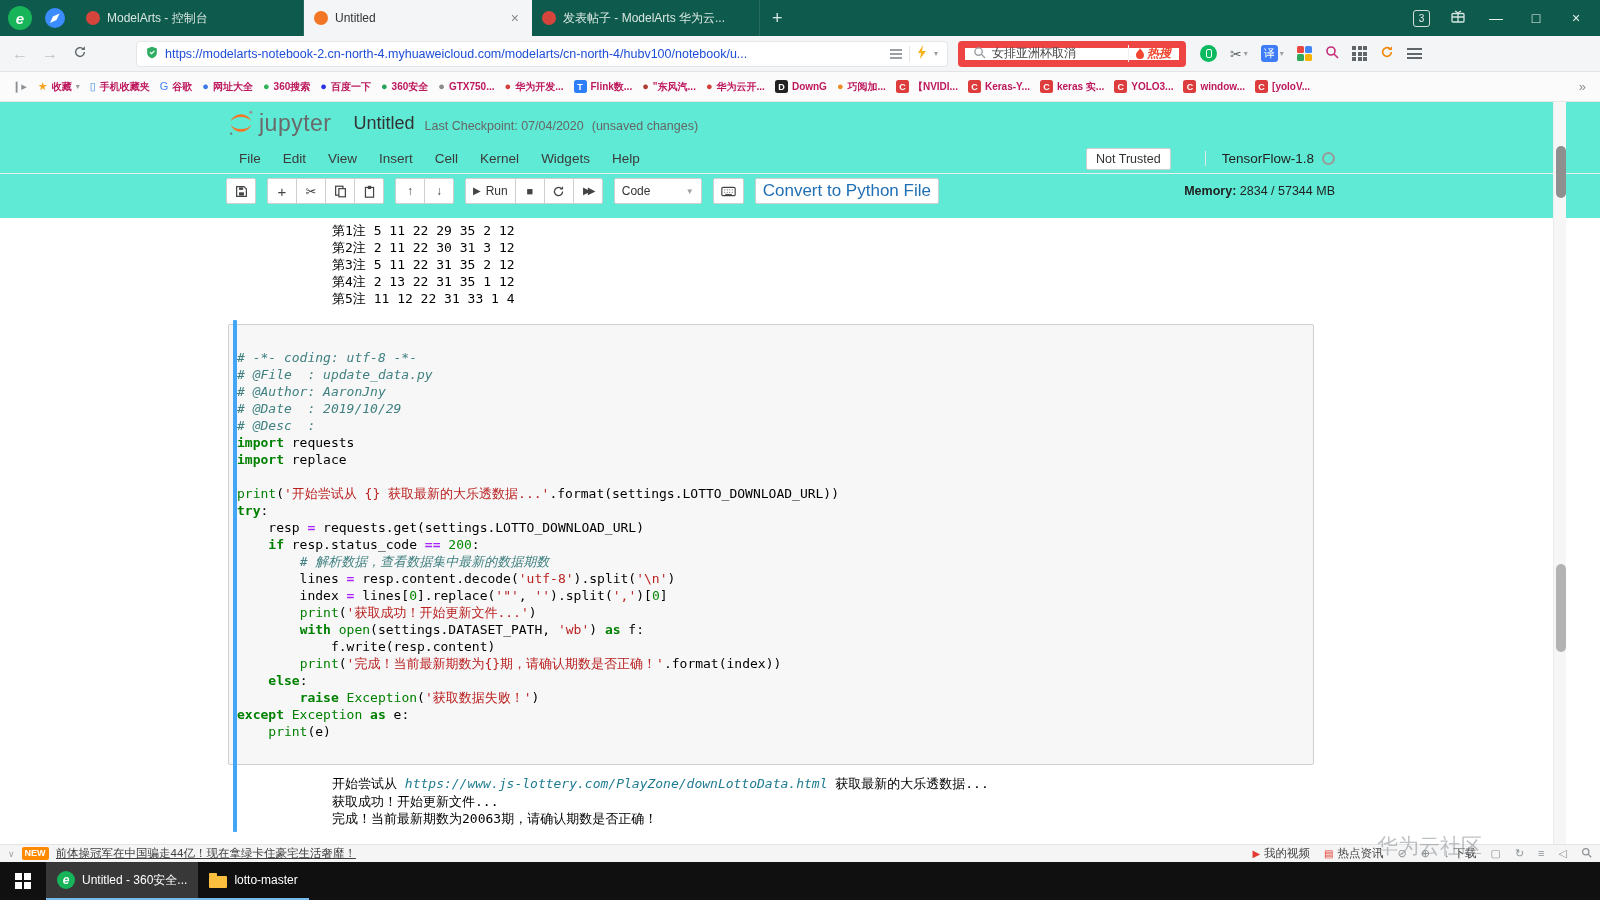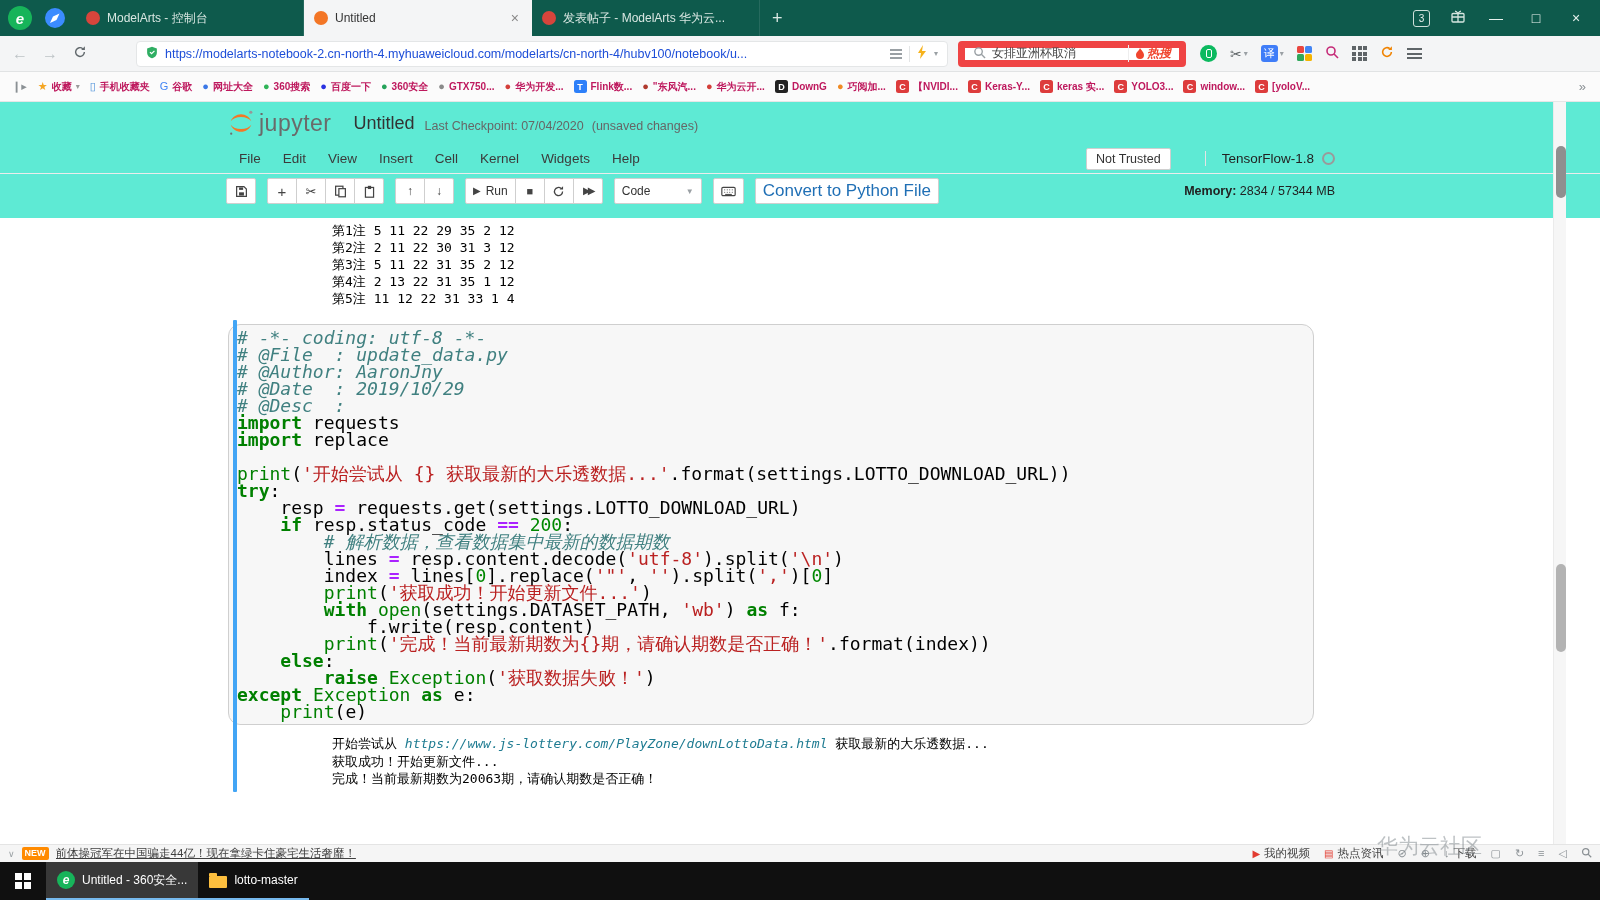--- a/index.html
+++ b/index.html
@@ -88,21 +88,21 @@
 .jmem b{font-weight:bold;}
 .notebook{position:absolute;top:106px;left:0;right:0;bottom:0;overflow:hidden;background:#fff;margin-top:10px;}
 .cell-area{margin-left:228px;width:1086px;}
 .mono{font-family:"DejaVu Sans Mono",monospace;}
 .partial-output{padding-top:5px;margin-left:104px;font-size:13px;line-height:16.8px;color:#000;}
 .out-line{white-space:pre;min-height:17px;}
 .cell{position:relative;margin-top:16px;}
 .cell.selected::before{content:"";position:absolute;left:5px;top:-4px;bottom:-4px;width:4px;background:#42a5f5;border-radius:1px;}
 .input-row{display:flex;}
 .prompt{width:104px;flex:0 0 104px;text-align:right;padding:8px 9px 0 0;color:#303F9F;font-size:13px;font-family:"DejaVu Sans Mono",monospace;white-space:nowrap;}
-.input-box{flex:1;border:1px solid #cfcfcf;border-radius:12px;background:#f7f7f7;padding:4px 8px;font-size:18px;line-height:17px;}
+.input-box{flex:1;border:1px solid #cfcfcf;border-radius:2px;background:#f7f7f7;padding:24px 8px;font-size:13px;line-height:17px;}
 .code-line{white-space:pre;min-height:17px;}
 .output-row{display:flex;padding-top:10px;}
 .output-box{flex:1;font-size:13px;line-height:17.5px;color:#000;}
 .tok-c{color:#408080;font-style:italic;}
 .tok-k{color:#008000;font-weight:bold;}
 .tok-b{color:#008000;}
 .tok-s{color:#BA2121;}
 .tok-n{color:#080;}
 .tok-o{color:#AA22FF;font-weight:bold;}
 .tok-p{color:#000;}

